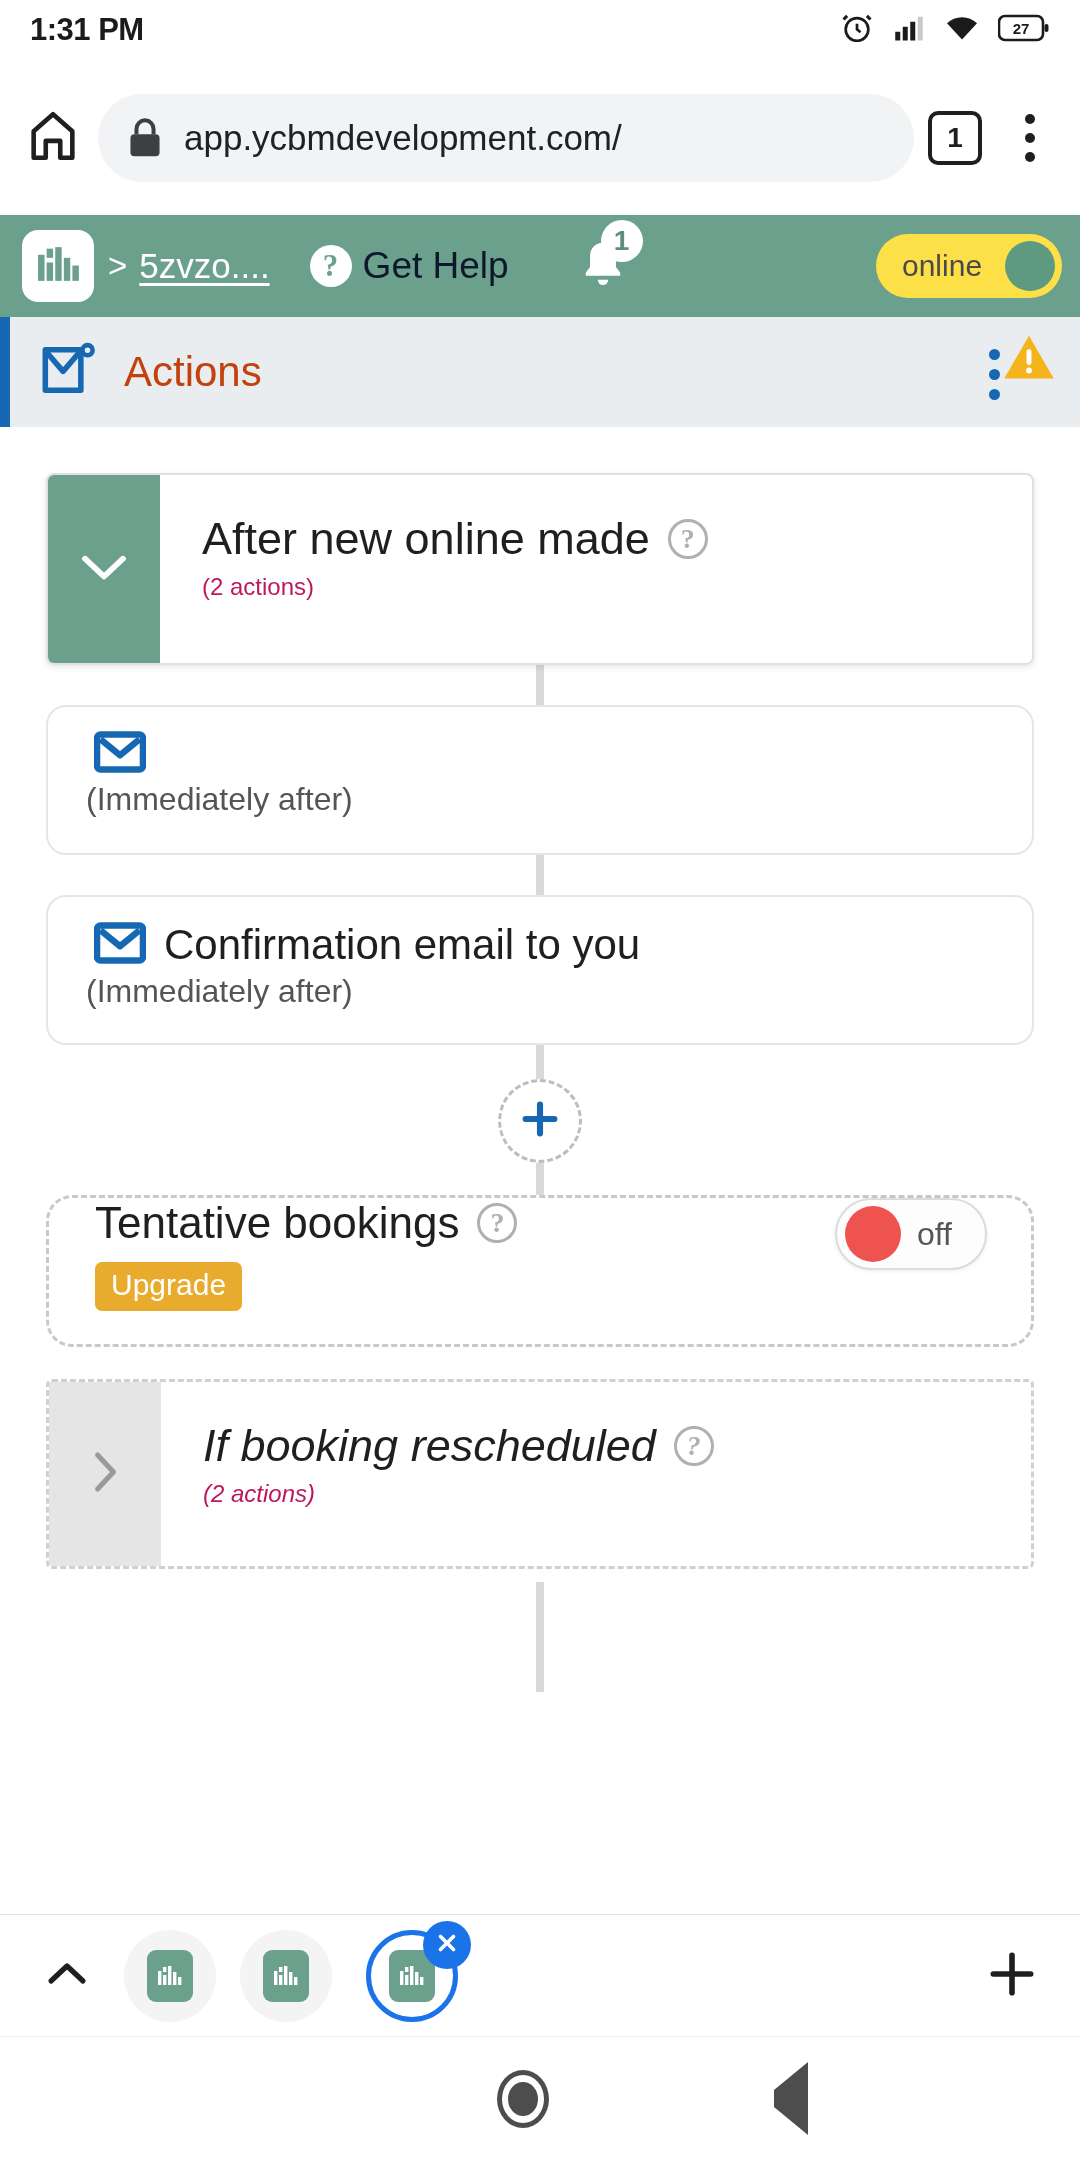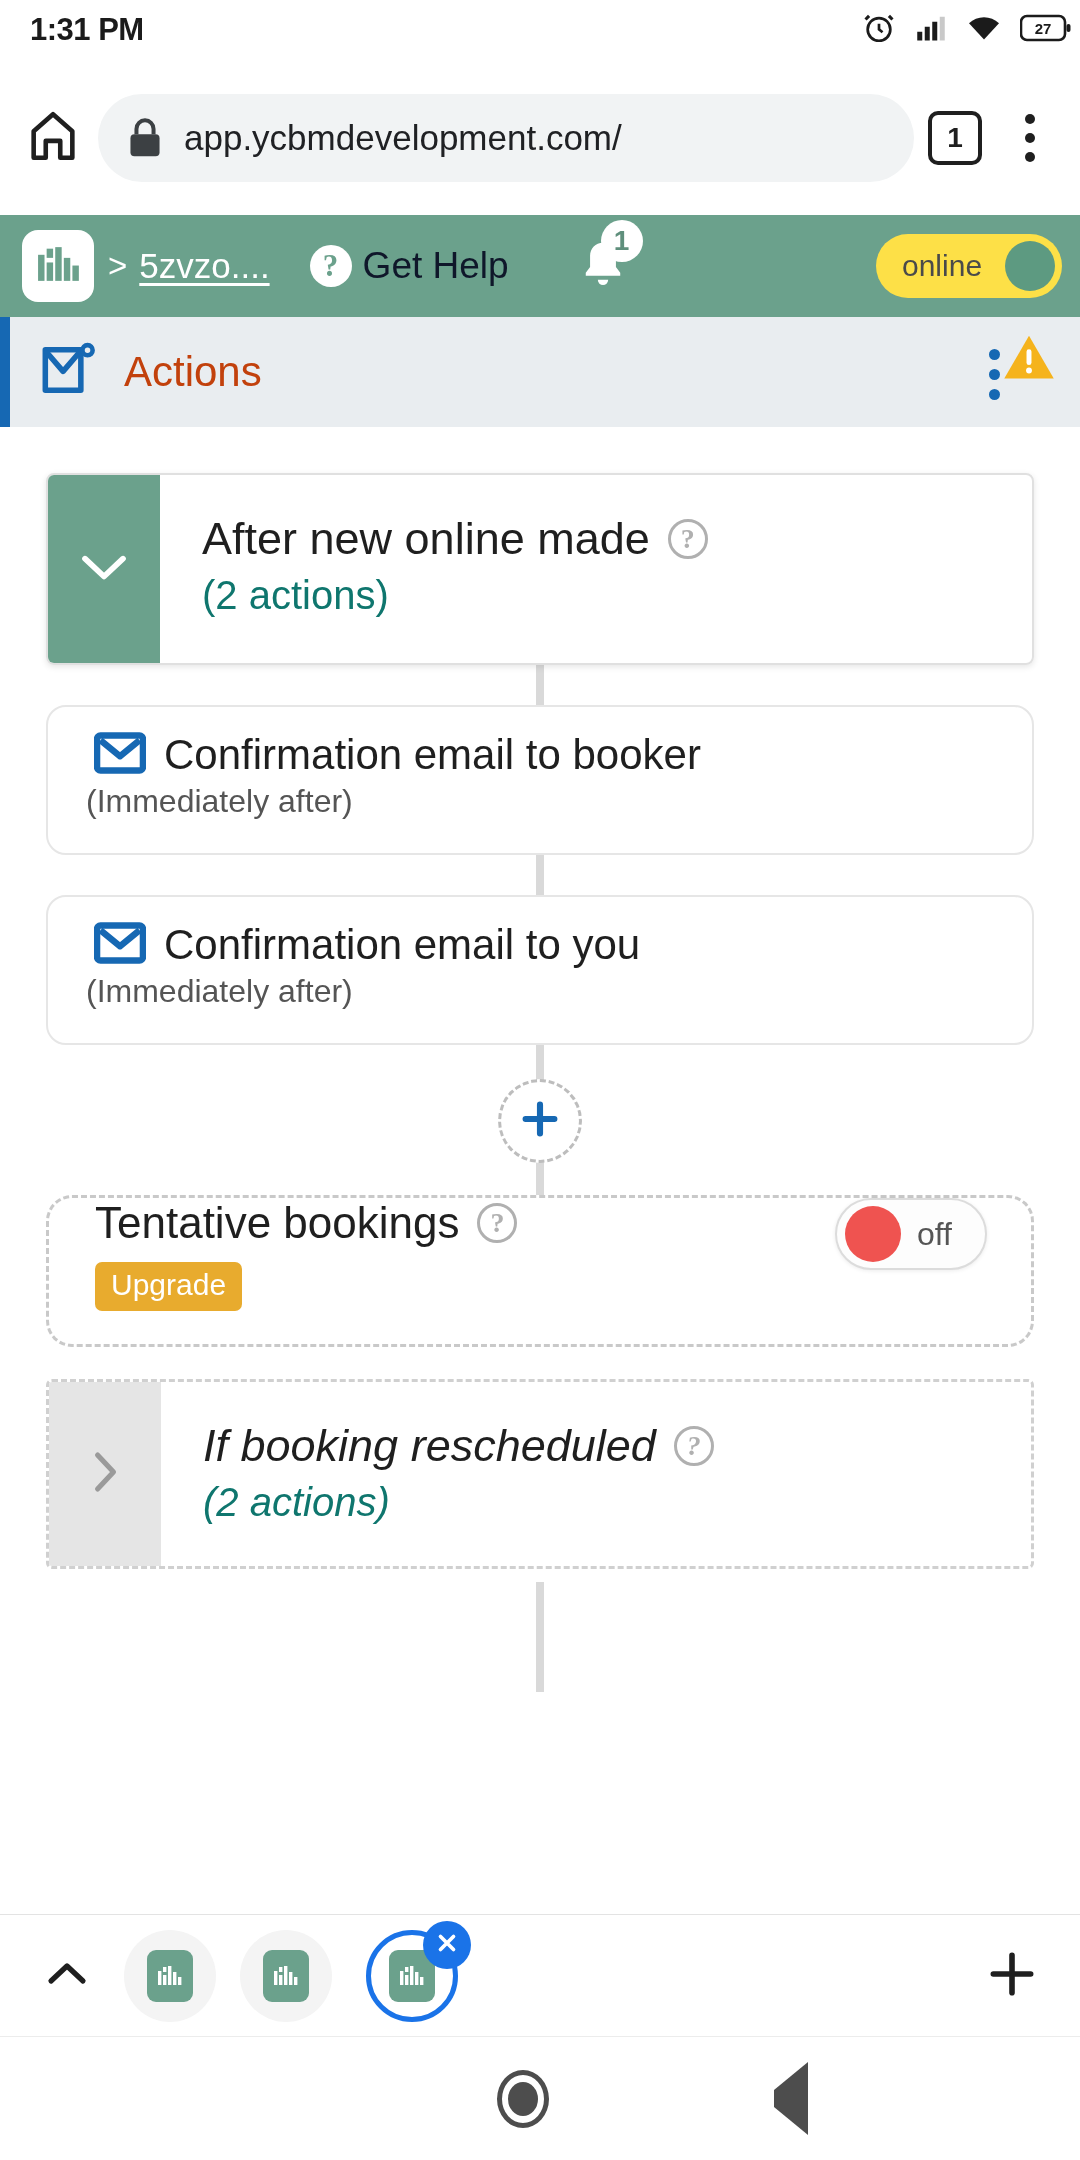--- a/index.html
+++ b/index.html
@@ -16,21 +16,21 @@
     height: 2160px;
     background: #ffffff;
   }
 
   
   .status-bar {
     height: 60px;
     display: flex;
     align-items: center;
     justify-content: space-between;
-    padding: 0 8px 0 30px;
+    padding: 0 30px 0 30px;
     background: #ffffff;
   }
   .status-clock {
     font-size: 31px;
     font-weight: bold;
     color: #1b1b1b;
     letter-spacing: -0.5px;
   }
   .status-icons {
     display: flex;
@@ -245,22 +245,22 @@
     flex: 1 1 auto;
     padding: 38px 0 0 42px;
   }
   .trigger-title {
     font-size: 45px;
     color: #1f1f1f;
     display: flex;
     align-items: center;
   }
   .trigger-sub {
-    font-size: 40px;
-    color: #0f766e;
+    font-size: 24px;
+    color: #be185d;
     margin-top: 8px;
   }
   .qmark {
     display: inline-flex;
     align-items: center; justify-content: center;
     width: 40px; height: 40px;
     border: 3px solid #b0b0b0;
     border-radius: 50%;
     color: #b0b0b0;
     font-size: 28px;
@@ -586,21 +586,20 @@
     </div>
 
     <div class="card action-card">
       <div class="action-title-row">
         <span class="env-icon">
           <svg width="52" height="42" viewBox="0 0 24 19">
             <rect x="1.4" y="1.4" width="21.2" height="16.2" rx="1.6" fill="none" stroke="#1668b3" stroke-width="3"></rect>
             <path d="M3 3.6 12 11l9-7.4" fill="none" stroke="#1668b3" stroke-width="3" stroke-linejoin="round"></path>
           </svg>
         </span>
-        <span class="action-title">Confirmation email to booker</span>
       </div>
       <div class="action-sub">(Immediately after)</div>
     </div>
 
     <div class="card action-card">
       <div class="action-title-row">
         <span class="env-icon">
           <svg width="52" height="42" viewBox="0 0 24 19">
             <rect x="1.4" y="1.4" width="21.2" height="16.2" rx="1.6" fill="none" stroke="#1668b3" stroke-width="3"></rect>
             <path d="M3 3.6 12 11l9-7.4" fill="none" stroke="#1668b3" stroke-width="3" stroke-linejoin="round"></path>

